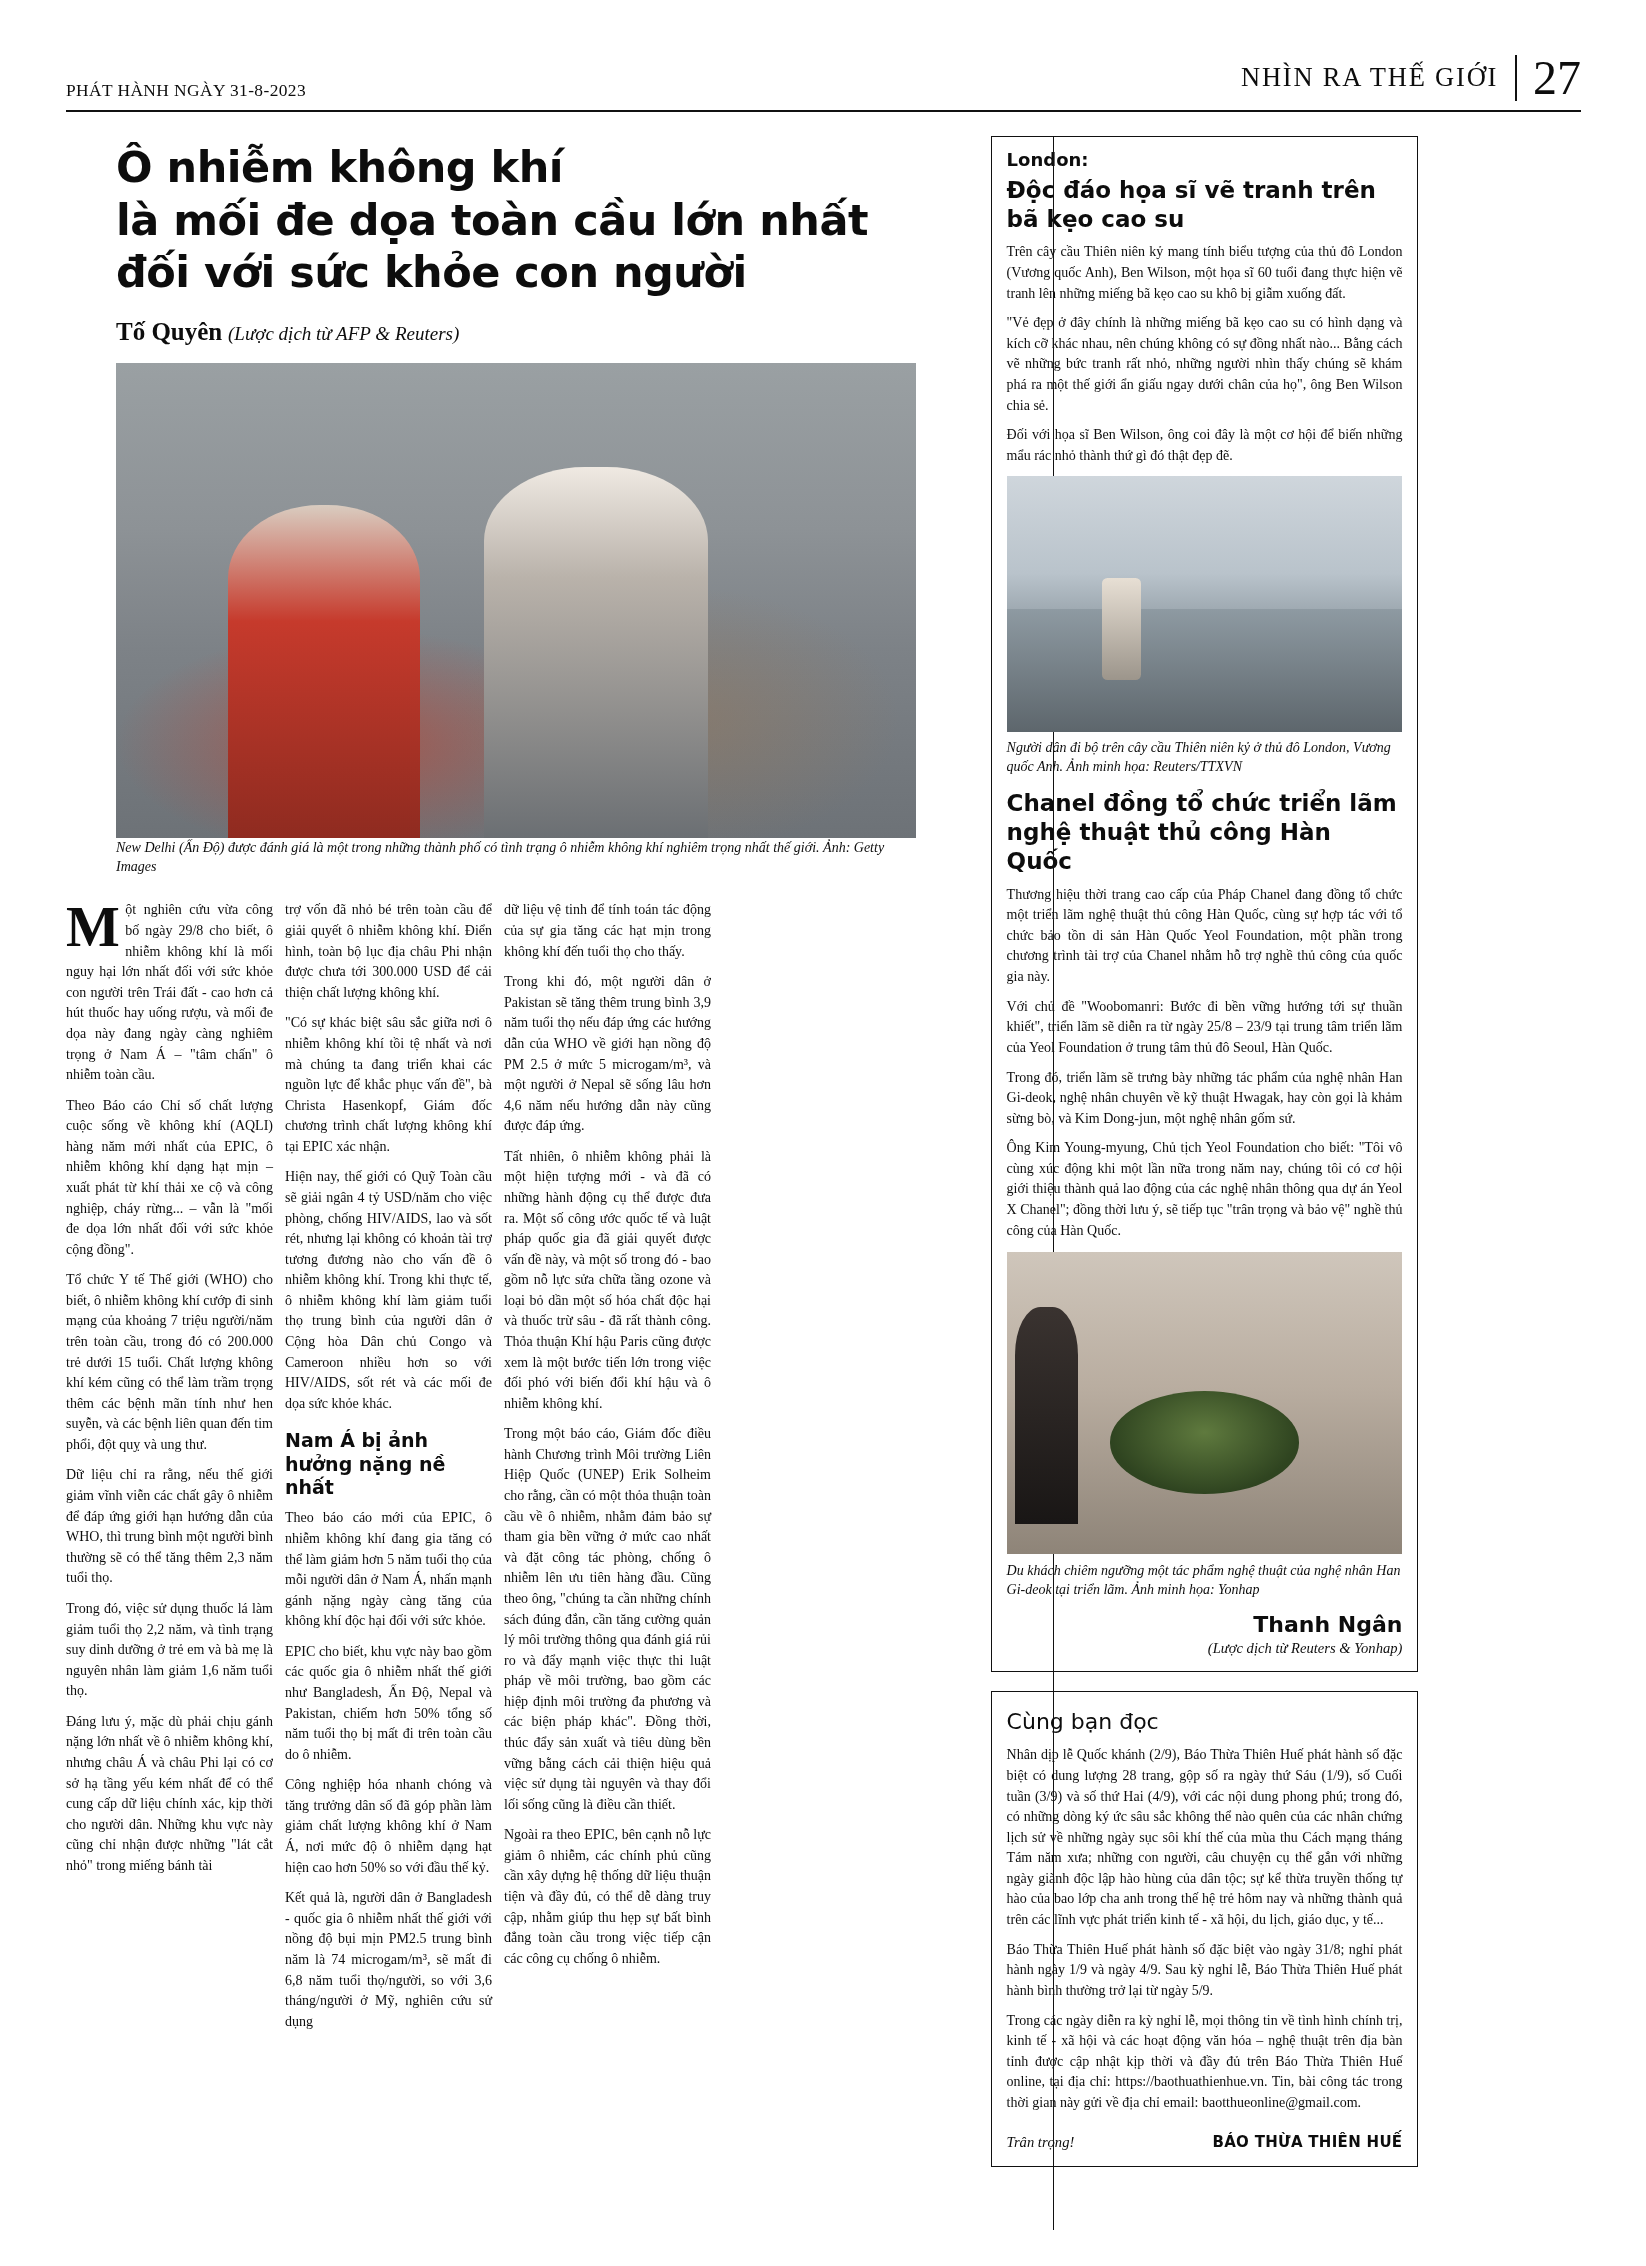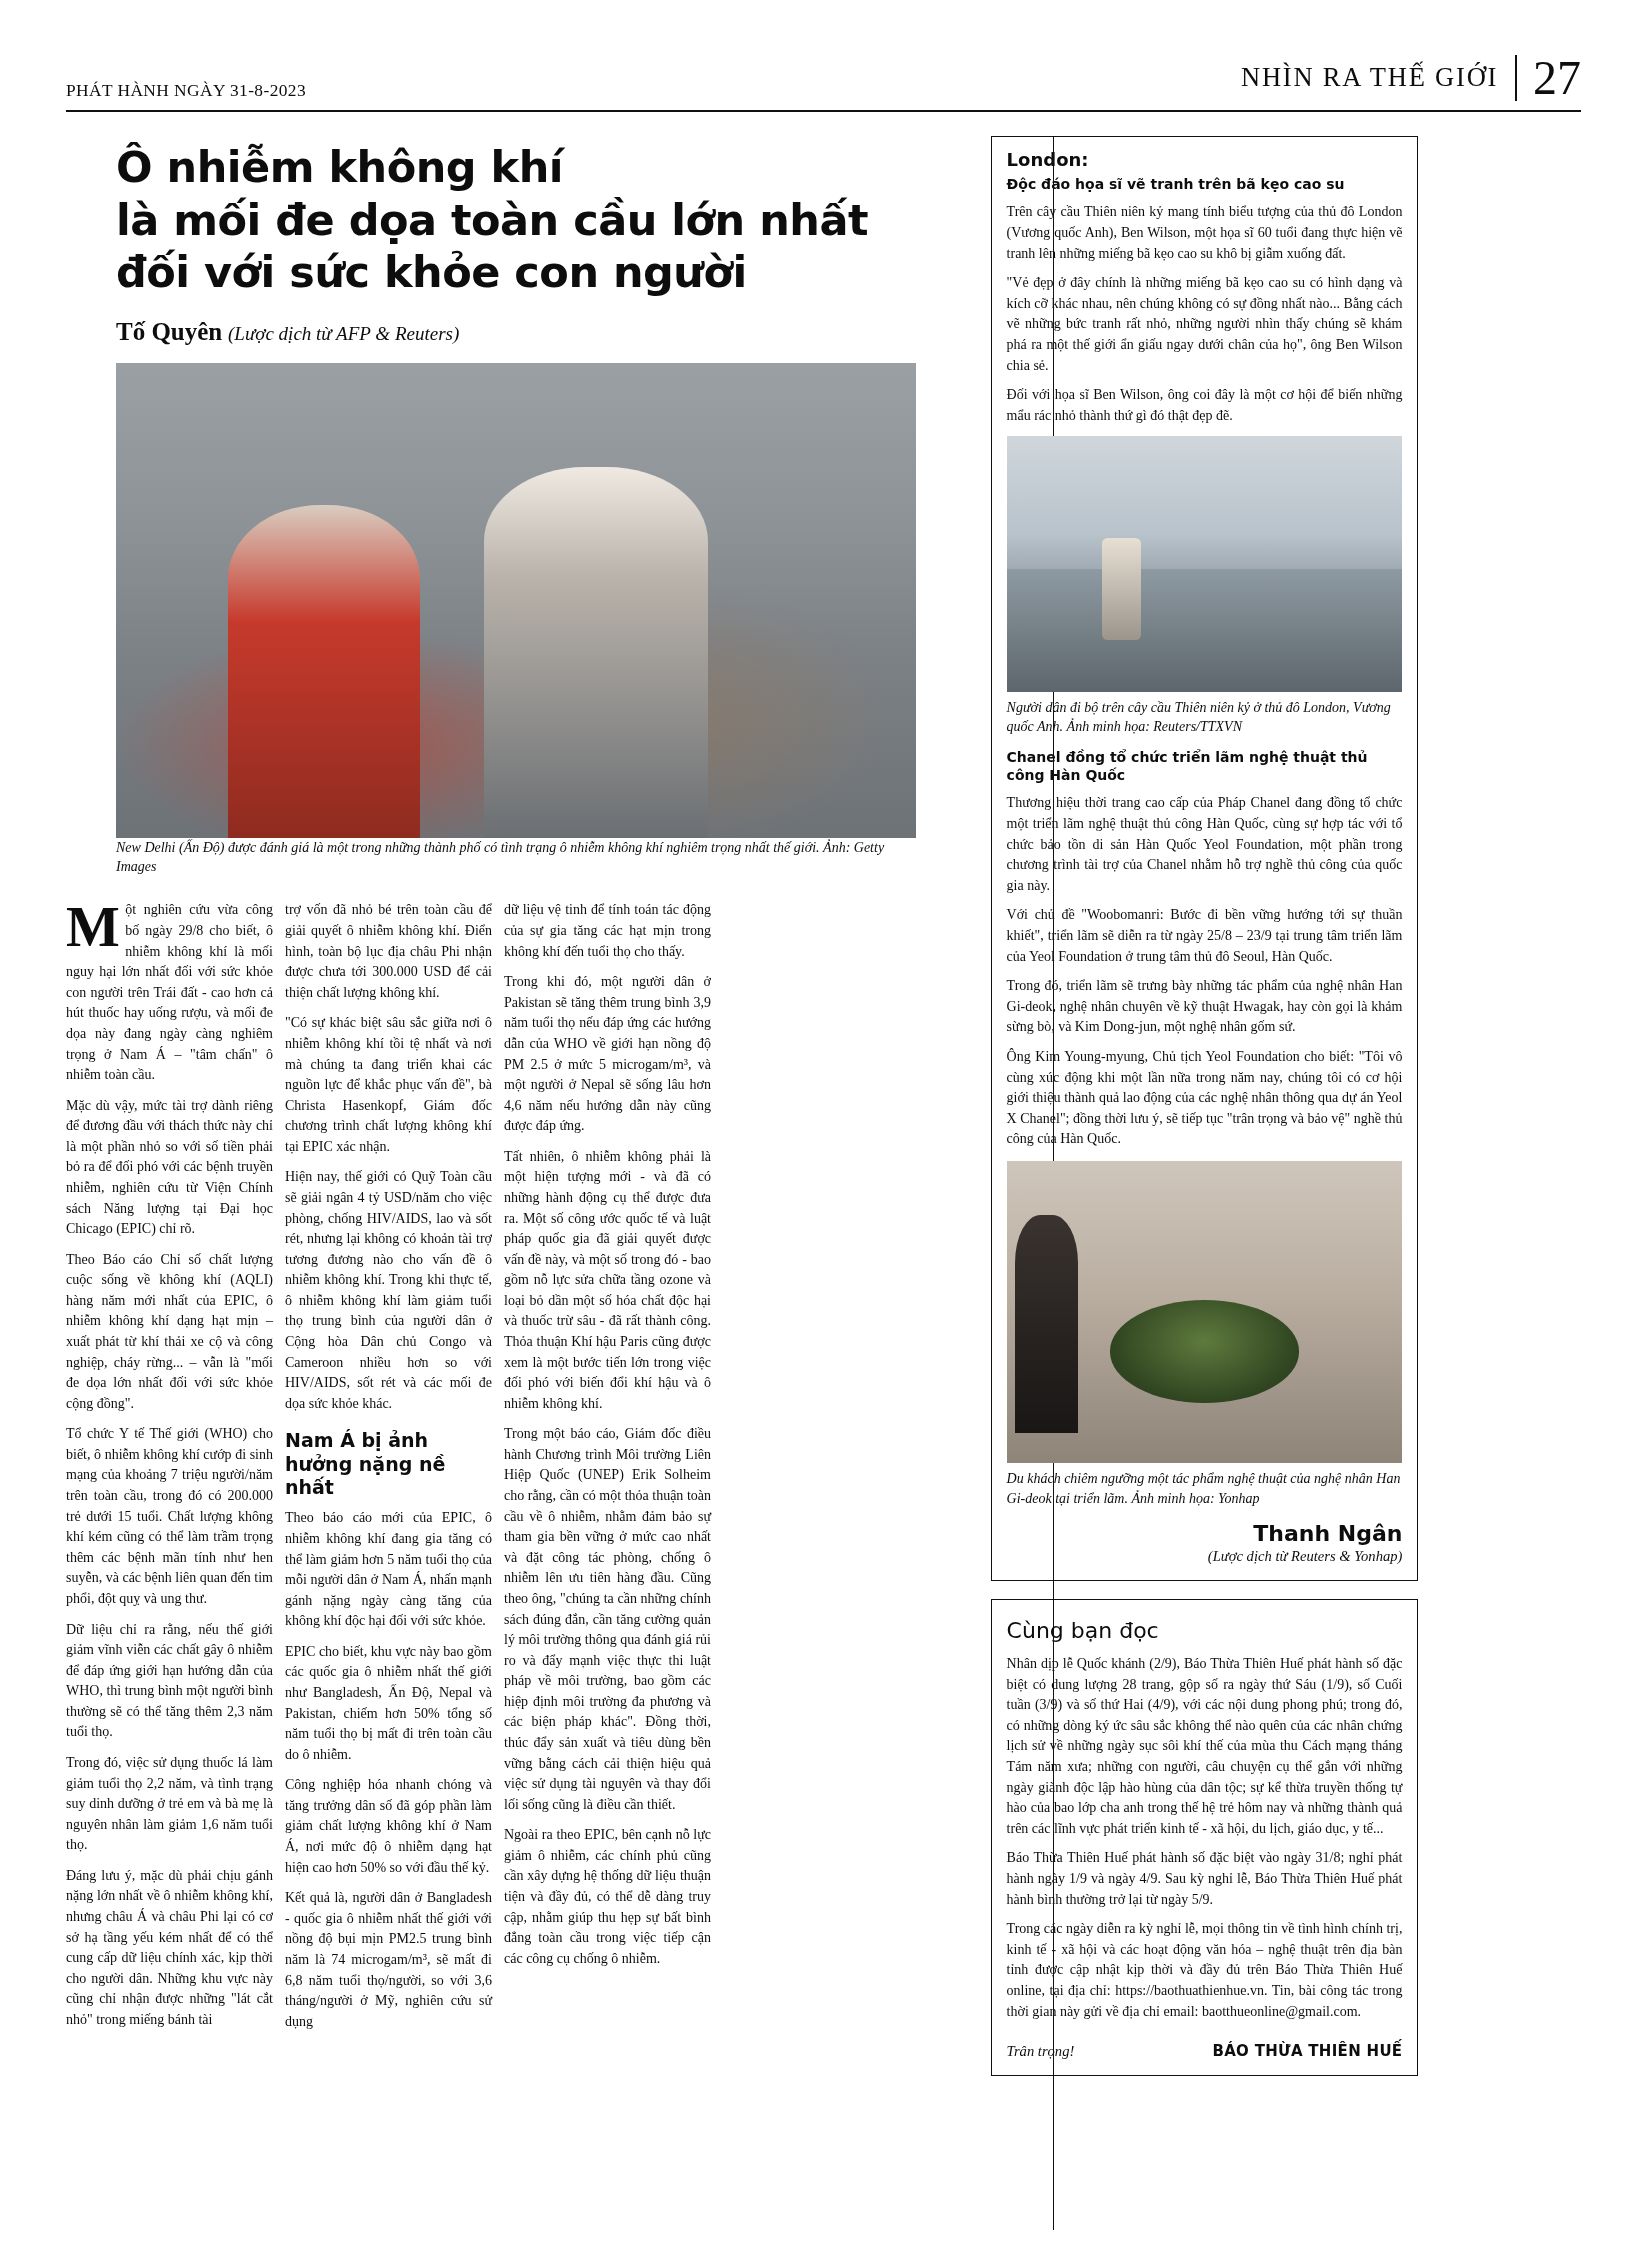--- a/index.html
+++ b/index.html
@@ -60,21 +60,21 @@
   .subhead { font-family:"DejaVu Sans", sans-serif; font-weight:bold; font-size:19px; line-height:1.25;
              margin:14.6px 0 8.2px 0; }
   .dropcap::first-letter {
     float:left; font-size:57px; line-height:.82; font-weight:bold; padding:3.7px 5.5px 0 0;
     font-family:"Liberation Serif", serif;
   }
 
   
   .boxed { border:1.3px solid #111; padding:12.8px 14.6px 14.6px 14.6px; }
   .kicker { font-family:"DejaVu Sans", sans-serif; font-weight:bold; font-size:18px; margin:0 0 5.5px 0; }
-  .box-title { font-family:"DejaVu Sans", sans-serif; font-weight:bold; font-size:14px; line-height:1.25; margin:0 0 9.1px 0; }
+  .box-title { font-family:"DejaVu Sans", sans-serif; font-weight:bold; font-size:23px; line-height:1.25; margin:0 0 9.1px 0; }
   .rcol p { font-size:14px; line-height:1.47; text-align:justify; margin:0 0 9.1px 0; }
 
   .photo-london { height:256px; margin:9.1px 0 0 0; }
   .photo-london-inner { width:100%; height:100%;
     background:
       linear-gradient(180deg,#cfd6dc 0%,#b9c3cb 38%,#9aa5ad 55%,#7e878e 100%);
     position:relative;}
   .photo-london-inner:before{content:"";position:absolute;left:0;right:0;top:52%;height:48%;
     background:linear-gradient(180deg,#8e9aa2,#5d666c);}
   .photo-london-inner:after{content:"";position:absolute;left:24%;top:40%;width:10%;height:40%;
@@ -133,21 +133,20 @@
 
       <div class="photo hero">
         <div class="hero-inner"></div>
       </div>
       <div class="caption hero-cap">New Delhi (Ấn Độ) được đánh giá là một trong những thành phố có tình trạng ô nhiễm không khí nghiêm trọng nhất thế giới. Ảnh: Getty Images</div>
 
       <div class="body-cols">
 
         <div class="bcol">
           <p class="first dropcap">Một nghiên cứu vừa công bố ngày 29/8 cho biết, ô nhiễm không khí là mối nguy hại lớn nhất đối với sức khỏe con người trên Trái đất - cao hơn cả hút thuốc hay uống rượu, và mối đe dọa này đang ngày càng nghiêm trọng ở Nam Á – "tâm chấn" ô nhiễm toàn cầu.</p>
-          <p>Mặc dù vậy, mức tài trợ dành riêng để đương đầu với thách thức này chỉ là một phần nhỏ so với số tiền phải bỏ ra để đối phó với các bệnh truyền nhiễm, nghiên cứu từ Viện Chính sách Năng lượng tại Đại học Chicago (EPIC) chỉ rõ.</p>
           <p>Theo Báo cáo Chỉ số chất lượng cuộc sống về không khí (AQLI) hàng năm mới nhất của EPIC, ô nhiễm không khí dạng hạt mịn – xuất phát từ khí thải xe cộ và công nghiệp, cháy rừng... – vẫn là "mối đe dọa lớn nhất đối với sức khỏe cộng đồng".</p>
           <p>Tổ chức Y tế Thế giới (WHO) cho biết, ô nhiễm không khí cướp đi sinh mạng của khoảng 7 triệu người/năm trên toàn cầu, trong đó có 200.000 trẻ dưới 15 tuổi. Chất lượng không khí kém cũng có thể làm trầm trọng thêm các bệnh mãn tính như hen suyễn, và các bệnh liên quan đến tim phổi, đột quỵ và ung thư.</p>
           <p>Dữ liệu chỉ ra rằng, nếu thế giới giảm vĩnh viễn các chất gây ô nhiễm để đáp ứng giới hạn hướng dẫn của WHO, thì trung bình một người bình thường sẽ có thể tăng thêm 2,3 năm tuổi thọ.</p>
           <p>Trong đó, việc sử dụng thuốc lá làm giảm tuổi thọ 2,2 năm, và tình trạng suy dinh dưỡng ở trẻ em và bà mẹ là nguyên nhân làm giảm 1,6 năm tuổi thọ.</p>
           <p>Đáng lưu ý, mặc dù phải chịu gánh nặng lớn nhất về ô nhiễm không khí, nhưng châu Á và châu Phi lại có cơ sở hạ tầng yếu kém nhất để có thể cung cấp dữ liệu chính xác, kịp thời cho người dân. Những khu vực này cũng chỉ nhận được những "lát cắt nhỏ" trong miếng bánh tài</p>
         </div>
 
         <div class="bcol">
           <p>trợ vốn đã nhỏ bé trên toàn cầu để giải quyết ô nhiễm không khí. Điển hình, toàn bộ lục địa châu Phi nhận được chưa tới 300.000 USD để cải thiện chất lượng không khí.</p>
           <p>"Có sự khác biệt sâu sắc giữa nơi ô nhiễm không khí tồi tệ nhất và nơi mà chúng ta đang triển khai các nguồn lực để khắc phục vấn đề", bà Christa Hasenkopf, Giám đốc chương trình chất lượng không khí tại EPIC xác nhận.</p>

